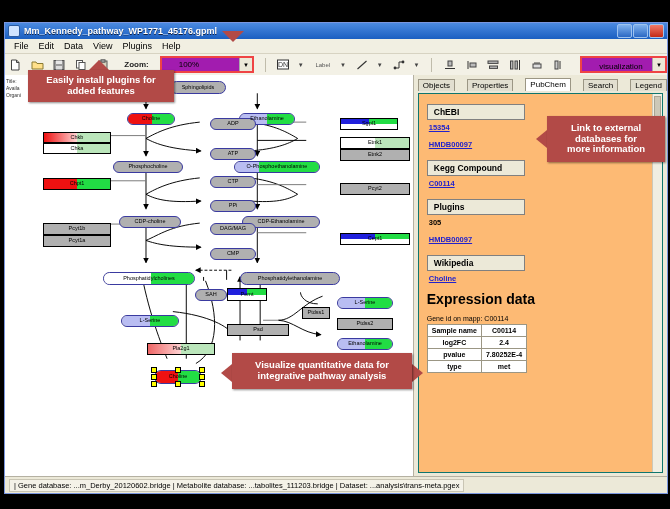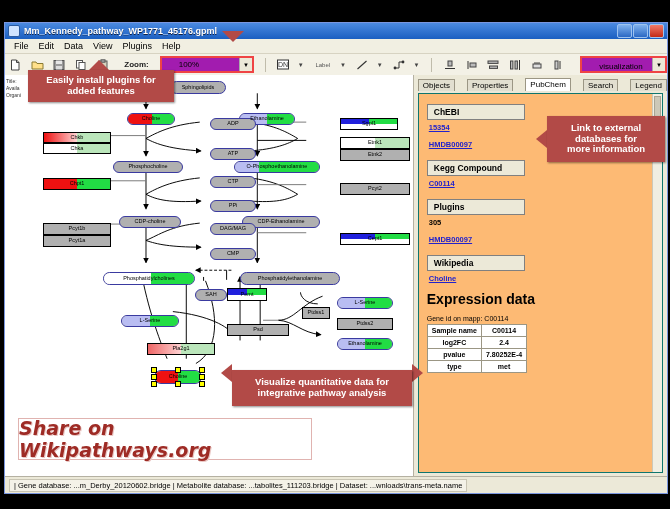--- a/index.html
+++ b/index.html
@@ -502,43 +502,40 @@
                   </tr>
                 </tbody>
             </table>
 
           </div>
         </div>
       </div>
     </div>
 
     <div class="statusbar">
-      <div class="cell">| Gene database: ...m_Derby_20120602.bridge | Metabolite database: ...tabolites_111203.bridge | Dataset: ...wnloads\trans-meta.name</div>
+      <div class="cell">| Gene database: ...m_Derby_20120602.bridge | Metabolite database: ...tabolites_111203.bridge | Dataset: ...analysis\trans-meta.pgex</div>
     </div>
   </div>
 
   <div class="arrowdown" style="left:222px;top:31px;"></div>
 
   <div class="callout" style="left:28px;top:70px;width:146px;height:32px;font-size:9.5px;flex-direction:column;">
     <span>Easily install plugins for</span>
     <span>added features</span>
   </div>
   <div class="arrowup" style="left:88px;top:60px;"></div>
 
   <div class="callout" style="left:547px;top:116px;width:118px;height:46px;font-size:9.5px;flex-direction:column;">
     <span>Link  to external</span>
     <span>databases  for</span>
     <span>more information</span>
   </div>
   <div class="arrowleft" style="left:536px;top:130px;"></div>
 
-  <div class="callout" style="left:232px;top:370px;width:180px;height:36px;font-size:9.5px;flex-direction:column;">
+  <div class="callout" style="left:232px;top:353px;width:180px;height:36px;font-size:9.5px;flex-direction:column;">
     <span>Visualize quantitative data  for</span>
     <span>integrative pathway analysis</span>
   </div>
   <div class="arrowleft" style="left:221px;top:364px;"></div>
   <div class="arrowright" style="left:412px;top:364px;"></div>
 
-  <div class="sharebox">
-    <span>Share on Wikipathways.org</span>
-  </div>
 
 </div>
 
 </body></html>

